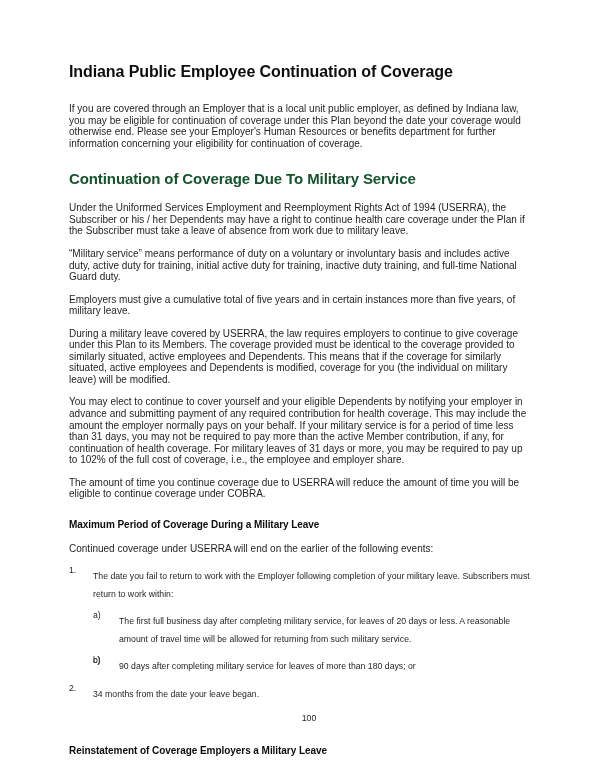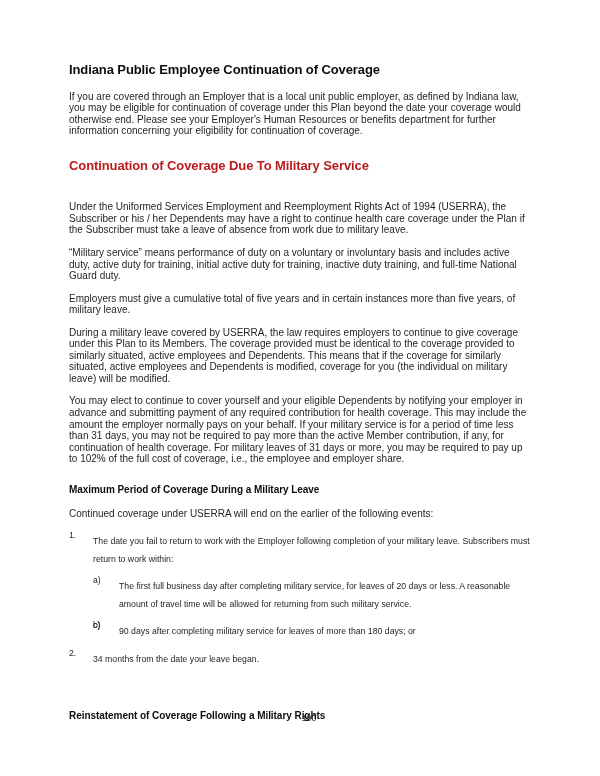--- a/index.html
+++ b/index.html
@@ -21,34 +21,34 @@
     overflow: hidden;
   }
   .content {
     position: absolute;
     left: 69px;
     top: 62px;
     width: 463px;
   }
 
   h1.doc-h1 {
-    font-size: 13px;
+    font-size: 16px;
     font-weight: bold;
     letter-spacing: -0.1px;
-    margin: 0 0 13px 0;
+    margin: 0 0 22px 0;
     line-height: 1.2;
     color: #0d0d0d;
   }
   h2.doc-h2 {
-    font-size: 13px;
+    font-size: 15px;
     font-weight: bold;
     letter-spacing: -0.1px;
-    margin: 21px 0 28px 0;
+    margin: 21px 0 14px 0;
     line-height: 1.2;
-    color: #b91c1c;
+    color: #14532d;
   }
   h3.doc-h3 {
     font-size: 10px;
     font-weight: bold;
     letter-spacing: -0.05px;
     margin: 19px 0 12px 0;
     line-height: 1.2;
     color: #0d0d0d;
   }
   h3.doc-h3.spaced-top {
@@ -131,20 +131,21 @@
 
     <h1 class="doc-h1">Indiana Public Employee Continuation of Coverage</h1>
     <p class="para">If you are covered through an Employer that is a local unit public employer, as defined by Indiana law, you may be eligible for continuation of coverage under this Plan beyond the date your coverage would otherwise end.  Please see your Employer's Human Resources or benefits department for further information concerning your eligibility for continuation of coverage.</p>
 
     <h2 class="doc-h2">Continuation of Coverage Due To Military Service</h2>
     <p class="para">Under the Uniformed Services Employment and Reemployment Rights Act of 1994 (USERRA), the Subscriber or his / her Dependents may have a right to continue health care coverage under the Plan if the Subscriber must take a leave of absence from work due to military leave.</p>
     <p class="para">“Military service” means performance of duty on a voluntary or involuntary basis and includes active duty, active duty for training, initial active duty for training, inactive duty training, and full-time National Guard duty.</p>
     <p class="para">Employers must give a cumulative total of five years and in certain instances more than five years, of military leave.</p>
     <p class="para">During a military leave covered by USERRA, the law requires employers to continue to give coverage under this Plan to its Members.  The coverage provided must be identical to the coverage provided to similarly situated, active employees and Dependents.  This means that if the coverage for similarly situated, active employees and Dependents is modified, coverage for you (the individual on military leave) will be modified.</p>
     <p class="para">You may elect to continue to cover yourself and your eligible Dependents by notifying your employer in advance and submitting payment of any required contribution for health coverage.  This may include the amount the employer normally pays on your behalf.  If your military service is for a period of time less than 31 days, you may not be required to pay more than the active Member contribution, if any, for continuation of health coverage.  For military leaves of 31 days or more, you may be required to pay up to 102% of the full cost of coverage, i.e., the employee and employer share.</p>
+    <p class="para">The amount of time you continue coverage due to USERRA will reduce the amount of time you will be eligible to continue coverage under COBRA.</p>
 
     <h3 class="doc-h3">Maximum Period of Coverage During a Military Leave</h3>
     <p class="para">Continued coverage under USERRA will end on the earlier of the following events:</p>
 
     <ol class="num-list">
       <li>
         <span class="marker">1.</span>
         <span class="li-text">The date you fail to return to work with the Employer following completion of your military leave.  Subscribers must return to work within:</span>
         <ol class="alpha-list">
           <li>
@@ -159,18 +160,18 @@
             <span class="li-text">90 days after completing military service for leaves of more than 180 days; or</span>
           </li>
         </ol>
       </li>
       <li>
         <span class="marker">2.</span>
         <span class="li-text">34 months from the date your leave began.</span>
       </li>
     </ol>
 
-    <h3 class="doc-h3 spaced-top">Reinstatement of Coverage Following a Military Rights</h3>
+    <h3 class="doc-h3 spaced-top">Reinstatement of Coverage Employers a Military Leave</h3>
 
   </div>
 
   <div class="page-number">100</div>
 </div>
 
 </body></html>

